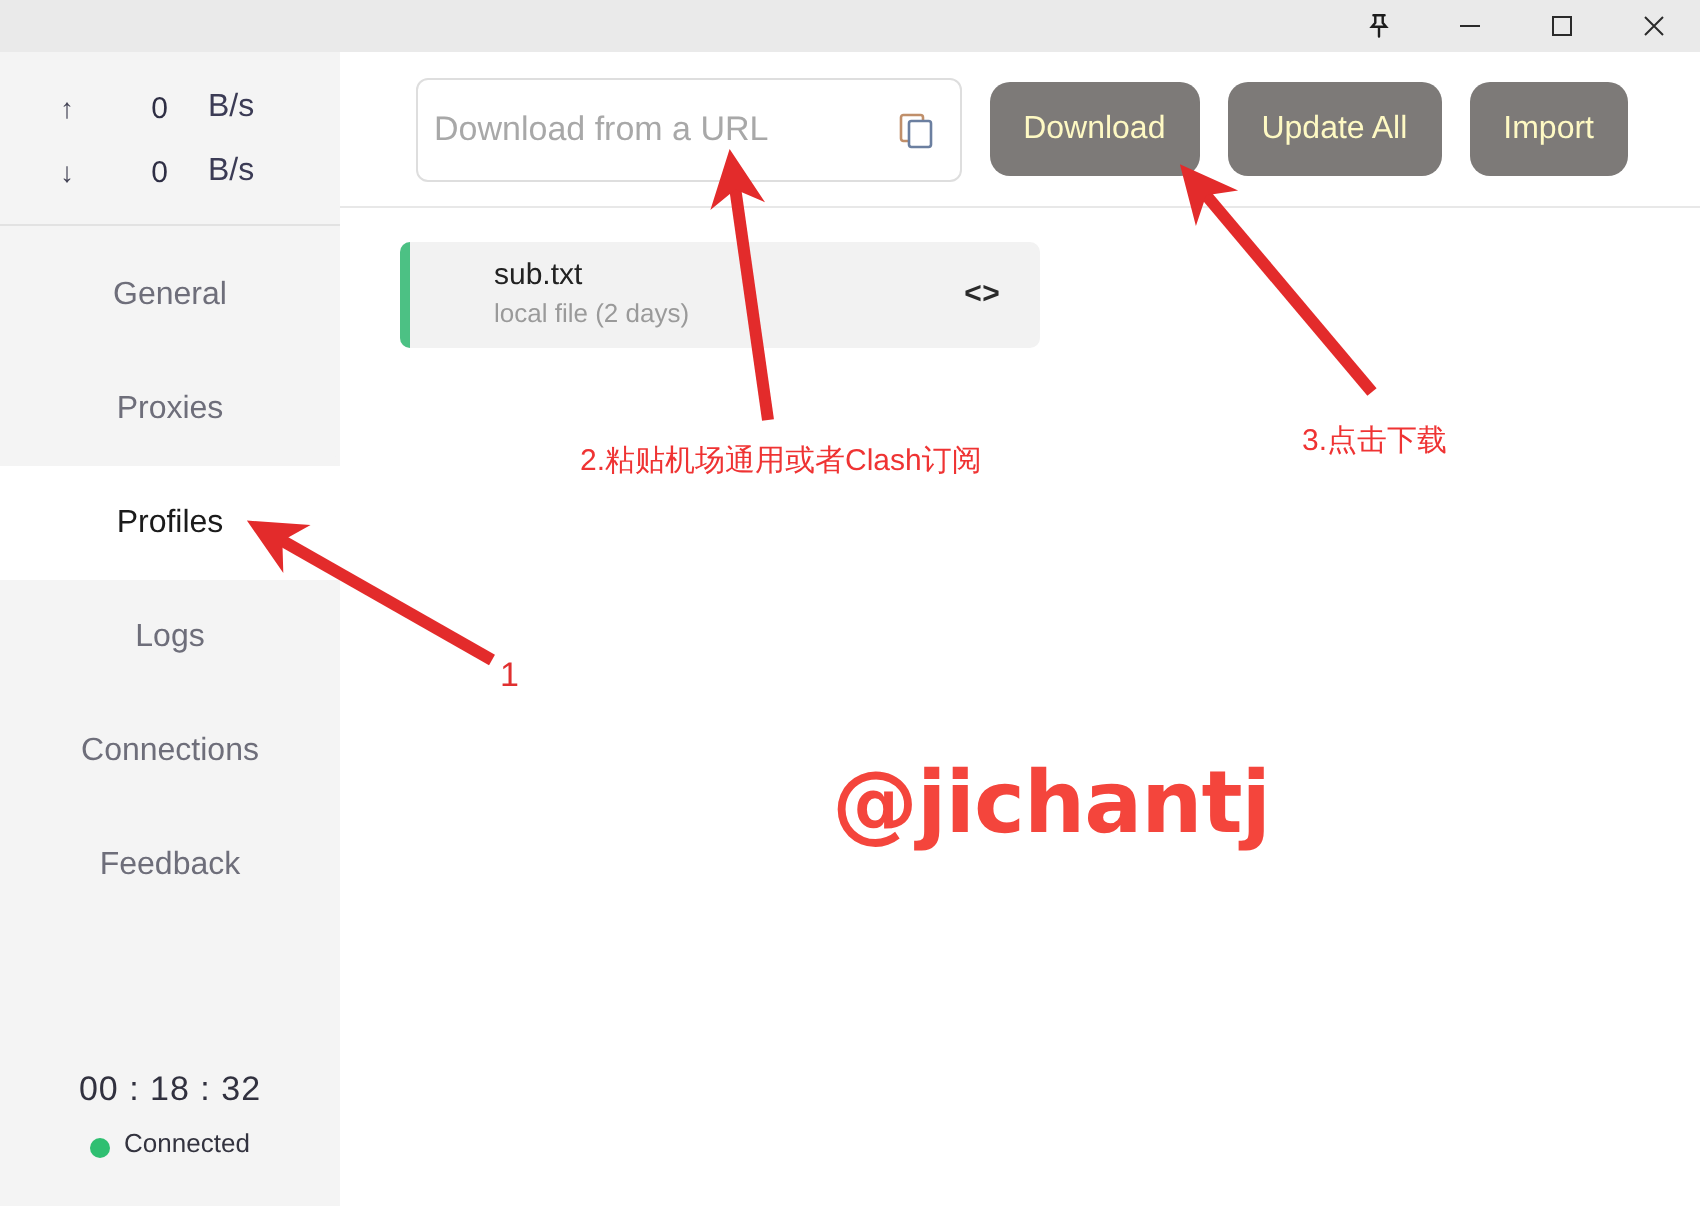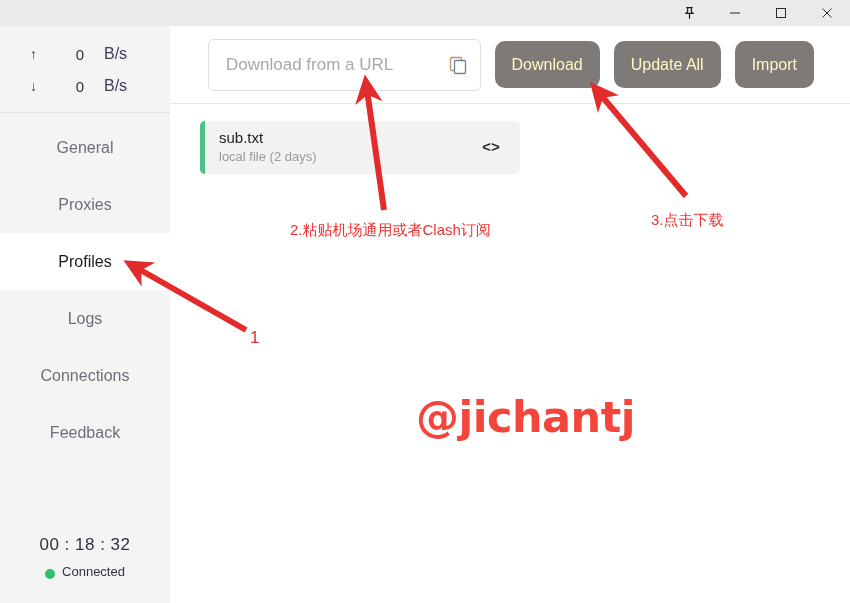--- a/index.html
+++ b/index.html
@@ -106,21 +106,21 @@
   .url-wrap {
     position: relative;
     flex: 1 1 auto;
     max-width: 336px;
   }
   .url-input {
     width: 100%; height: 52px;
     border: 1px solid #dedede;
     border-radius: 6px;
     background: #ffffff;
-    padding: 0 44px 0 17px;
+    padding: 0 44px 0 8px;
     font-size: 17px;
     font-family: "Liberation Sans", sans-serif;
     color: #333;
     outline: none;
   }
   .url-input::placeholder { color: #a8a8a8; }
   .copy-icon {
     position: absolute; right: 13px; top: 50%;
     transform: translateY(-50%);
     width: 20px; height: 20px;
@@ -146,21 +146,21 @@
     border-radius: 5px;
     display: flex; align-items: center;
     position: relative;
     overflow: hidden;
   }
   .card-bar {
     position: absolute; left: 0; top: 0;
     width: 5px; height: 100%;
     background: #4cc184;
   }
-  .card-text { padding-left: 19px; }
+  .card-text { padding-left: 19px; margin-left: 28px; }
   .card-title { font-size: 15px; color: #222222; line-height: 1.25; }
   .card-sub   { font-size: 13px; color: #9a9a9a; line-height: 1.4; }
   .card-code {
     position: absolute; right: 20px; top: 50%;
     transform: translateY(-50%);
     font-size: 15px; color: #2a2a2a; font-weight: 700;
     font-family: "Liberation Mono", monospace;
   }
 
   
@@ -174,21 +174,21 @@
     font-size: 15px;
     white-space: nowrap;
   }
   .anno-num {
     position: absolute;
     color: #e03030;
     font-size: 17px;
   }
   .watermark {
     position: absolute;
-    left: 416px; top: 392px;
+    left: 416px; top: 377px;
     color: #f4453c;
     font-size: 43px;
     font-weight: 700;
     letter-spacing: -0.5px;
     font-family: "DejaVu Sans", sans-serif;
   }
 </style>
 </head>
 <body>
 

